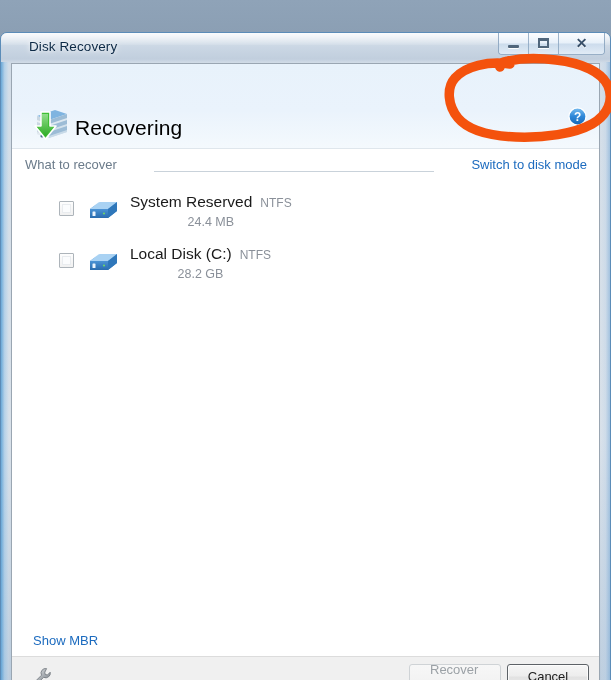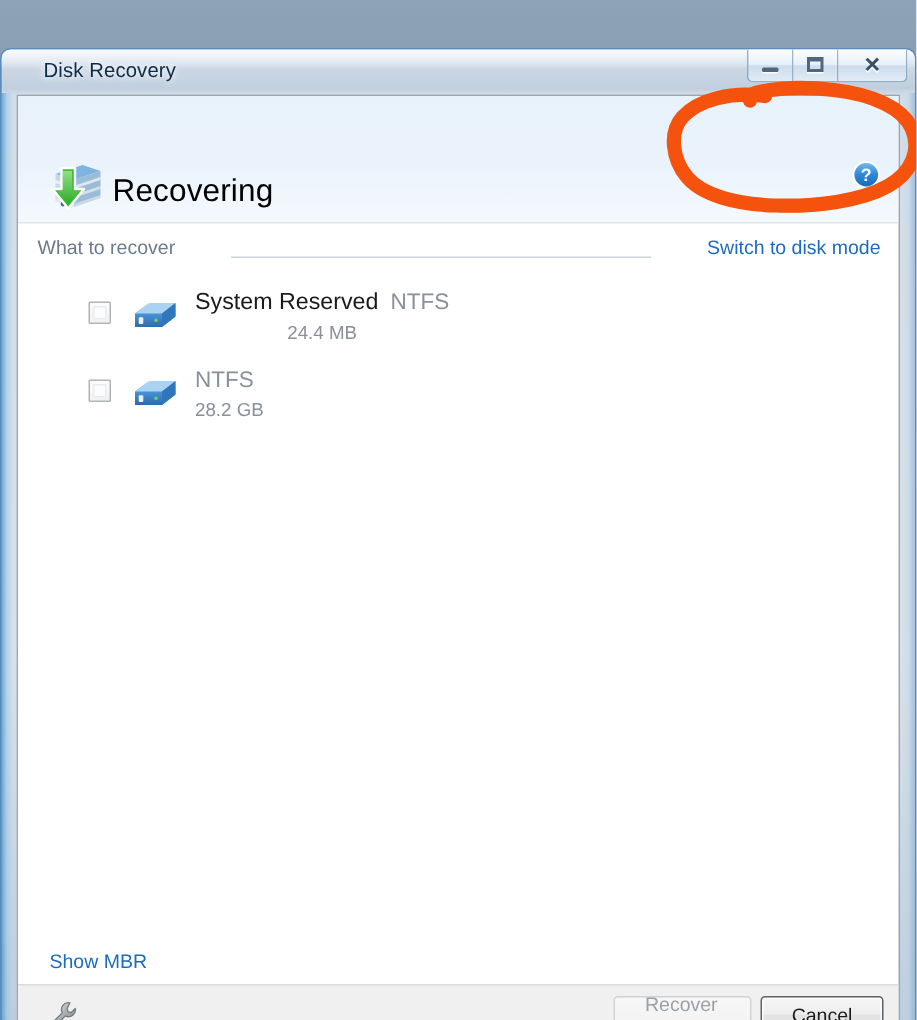--- a/index.html
+++ b/index.html
@@ -278,21 +278,21 @@
     display: flex;
     align-items: baseline;
     gap: 8px;
     white-space: nowrap;
   }
   .vol-name {
     font-size: 15.5px;
     color: #1a1a1a;
   }
   .vol-fs {
-    font-size: 15px;
+    font-size: 12px;
     color: #8a9099;
   }
   .vol-size {
     margin-top: 4px;
     font-size: 12.5px;
     color: #8a9099;
     text-align: center;
   }
 
   
@@ -482,20 +482,21 @@
           <svg class="vol-icon" viewBox="0 0 34 25">
             <path d="M4 11 L13 4 L31 4 L31 13 L22 20 L4 20 Z" fill="url(#dg1)"></path>
             <path d="M4 11 L13 4 L31 4 L22 11 Z" fill="#a9d2f3"></path>
             <path d="M22 11 L31 4 L31 13 L22 20 Z" fill="#2f77ba"></path>
             <rect x="6.5" y="13.5" width="3" height="4.5" rx="0.6" fill="#eaf4fd"></rect>
             <circle cx="18" cy="15.5" r="1.1" fill="#6fd36a"></circle>
             <path d="M6 8.5 L14 3.4" stroke="#ffffff" stroke-width="0.9" opacity="0.6"></path>
           </svg>
           <div class="vol-text">
             <div class="vol-name-row">
+              <span class="vol-name">Local Disk (C:)</span>
               <span class="vol-fs">NTFS</span>
             </div>
             <div class="vol-size">28.2 GB</div>
           </div>
         </div>
 
       </div>
 
       <div class="showmbr">Show MBR</div>
 

